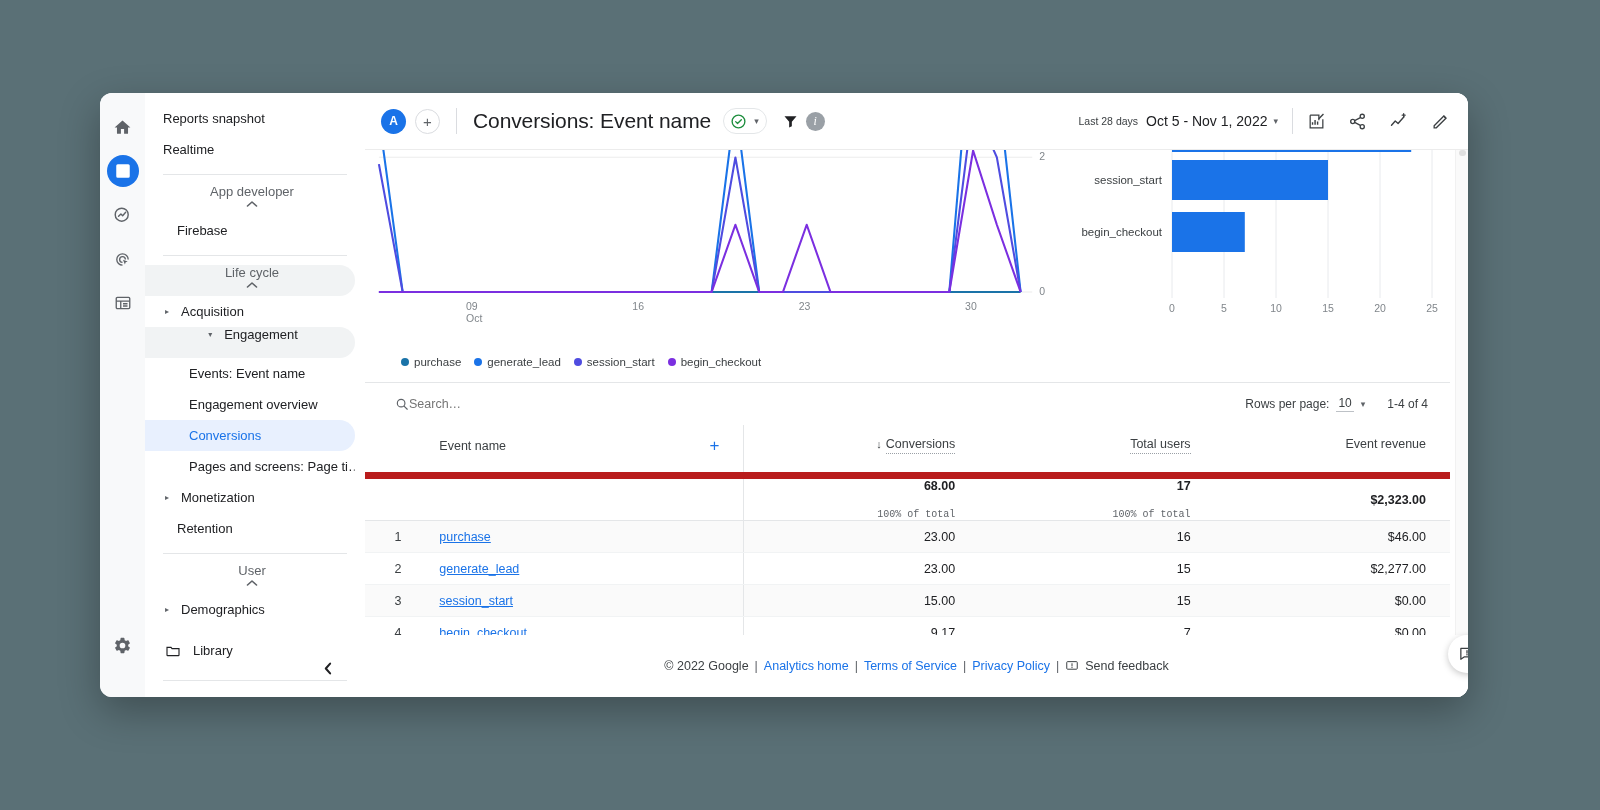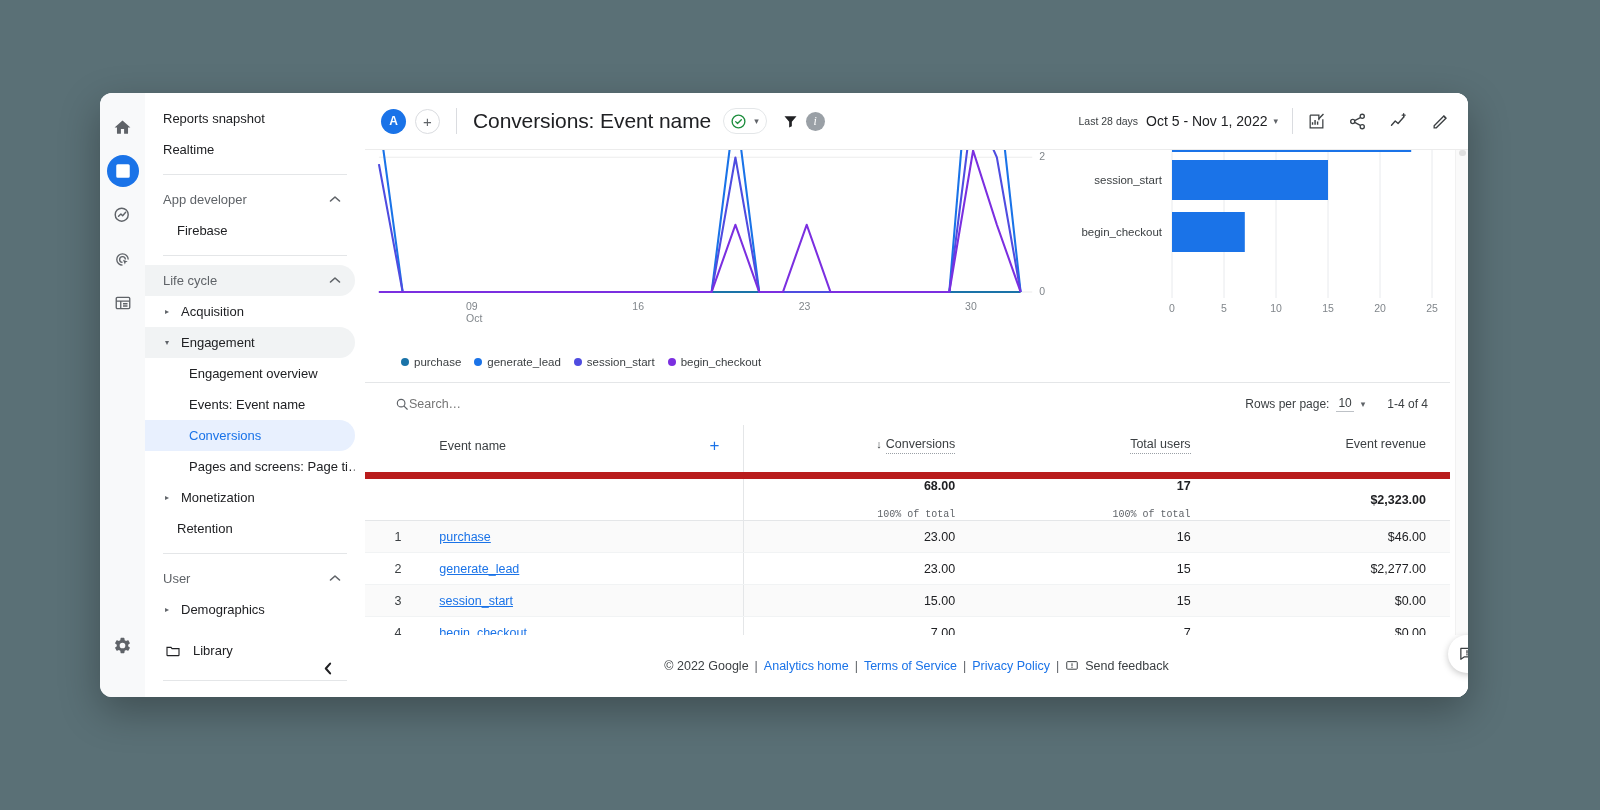--- a/index.html
+++ b/index.html
@@ -58,23 +58,23 @@
     margin-right: 10px;
     cursor: pointer;
     white-space: nowrap;
     overflow: hidden;
   }
   .nav-item .label { font-size: 13px; }
   .nav-item.indent1 { padding-left: 32px; }
   .nav-item.indent2 { padding-left: 44px; }
   .nav-item.section {
     color: #5f6368;
-    justify-content: space-between;
     padding-right: 14px;
     font-size: 13.5px;
+    flex-direction: column;
   }
   .nav-item.section.hl { background: #f1f3f4; }
   .nav-item.selected { background: #e8f0fe; color: #1a73e8; }
   .nav-item.selected .label { color: #1a73e8; }
   .caret {
     width: 12px; flex: 0 0 12px;
     margin-left: -12px; margin-right: 4px;
     font-size: 8px; color: #5f6368; line-height: 1;
   }
   .chev { color: #5f6368; font-size: 11px; line-height: 1; }
@@ -317,24 +317,24 @@
     </div>
 
     <div class="nav-item indent1 section hl" style="color:#202124;">
       <span style="display:flex;align-items:center;">
         <span class="caret">▾</span>
         <span class="label">Engagement</span>
       </span>
     </div>
 
     <div class="nav-item indent2">
+      <span class="label">Events: Event name</span>
+    </div>
+    <div class="nav-item indent2">
       <span class="label">Engagement overview</span>
-    </div>
-    <div class="nav-item indent2">
-      <span class="label">Events: Event name</span>
     </div>
     <div class="nav-item indent2 selected">
       <span class="label">Conversions</span>
     </div>
     <div class="nav-item indent2">
       <span class="label">Pages and screens: Page ti…</span>
     </div>
 
     <div class="nav-item indent1">
       <span class="caret">▸</span>
@@ -580,21 +580,21 @@
                 <tr class="shaded">
                   <td class="c-idx">3</td>
                   <td class="c-name"><span class="evlink">session_start</span></td>
                   <td class="c-num">15.00</td>
                   <td class="c-num">15</td>
                   <td class="c-num">$0.00</td>
                 </tr>
                 <tr>
                   <td class="c-idx">4</td>
                   <td class="c-name"><span class="evlink">begin_checkout</span></td>
-                  <td class="c-num">7.00</td>
+                  <td class="c-num">9.17</td>
                   <td class="c-num">7</td>
                   <td class="c-num">$0.00</td>
                 </tr>
               </tbody>
           </table>
         </div>
       </div>
 
       <div class="vscroll">
         <div class="vthumb"></div>

